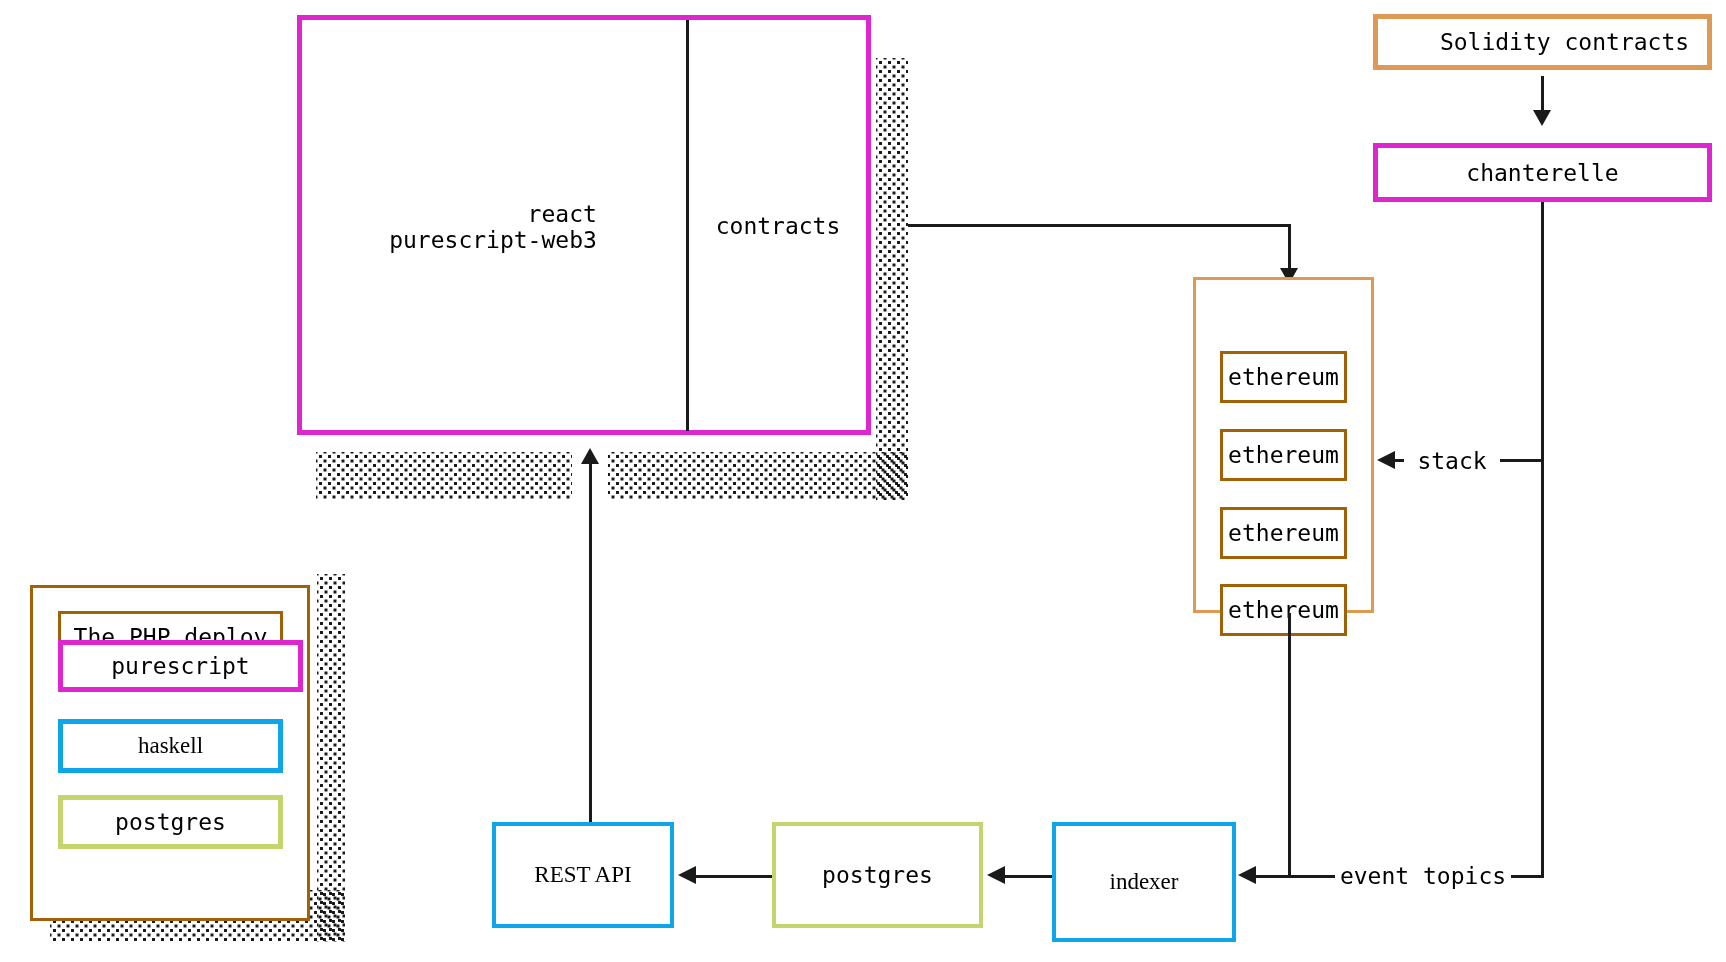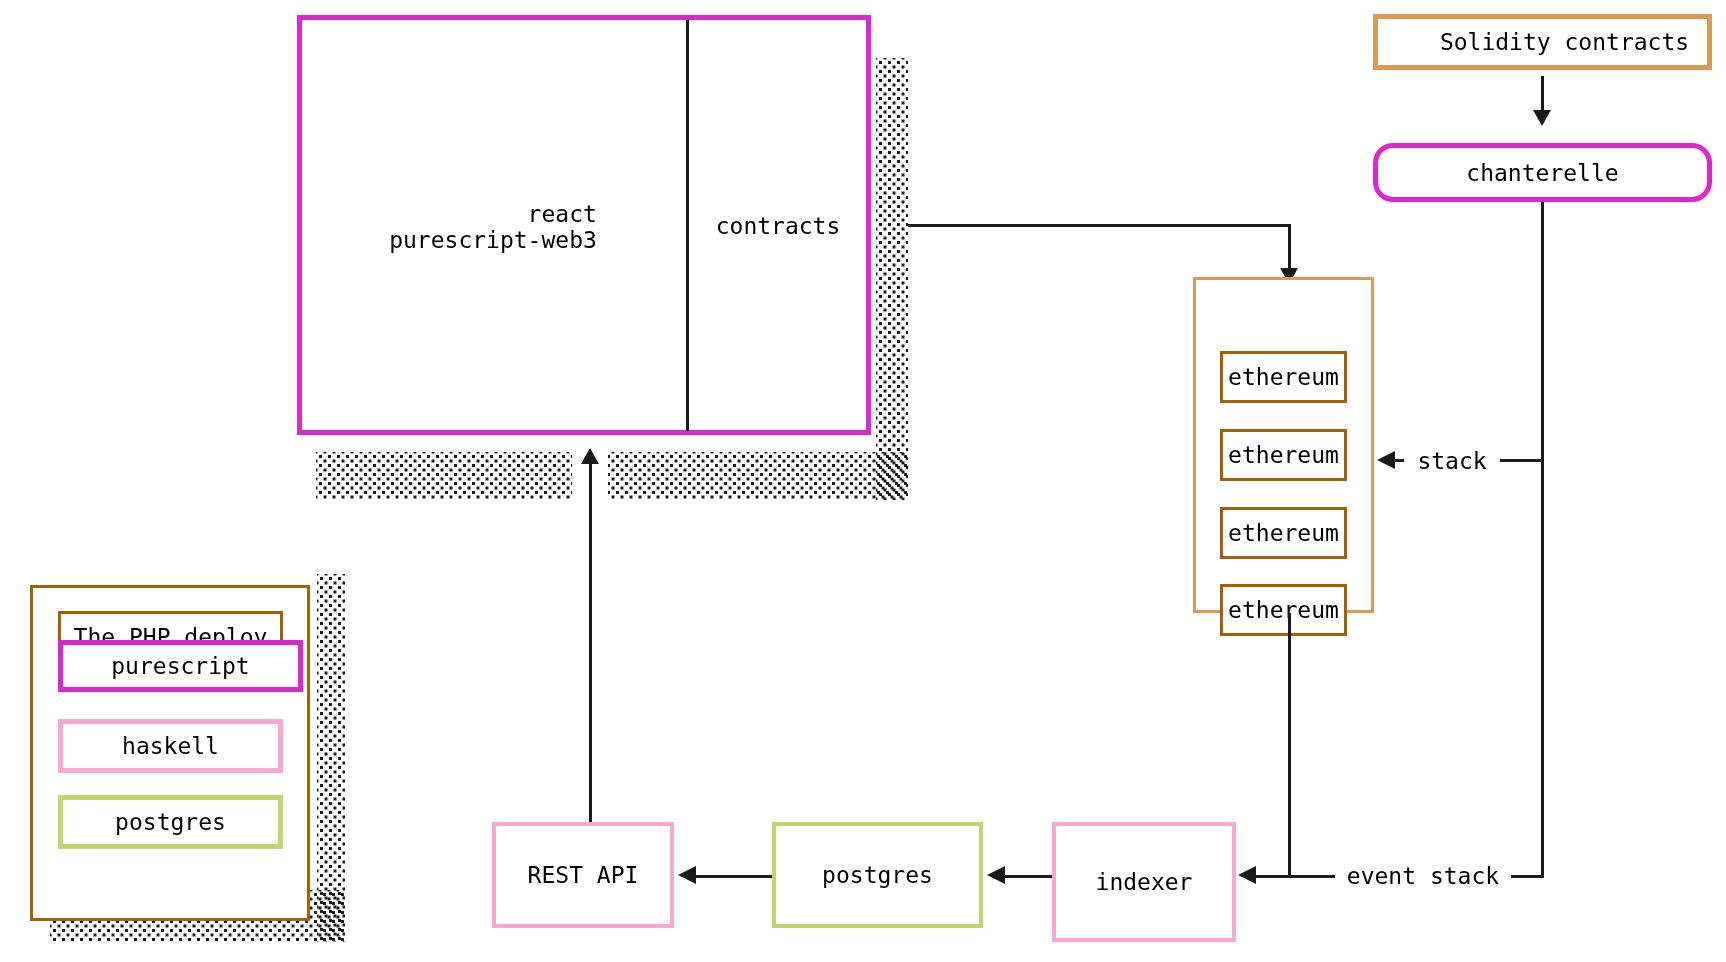--- a/index.html
+++ b/index.html
@@ -27,21 +27,21 @@
   .ah{position:absolute;width:0;height:0;}
   .ah-left{border-top:9px solid transparent;border-bottom:9px solid transparent;border-right:18px solid #1a1a1a;}
   .ah-down{border-left:9px solid transparent;border-right:9px solid transparent;border-top:16px solid #1a1a1a;}
   .ah-up{border-left:9px solid transparent;border-right:9px solid transparent;border-bottom:16px solid #1a1a1a;}
   .edge-label{
     position:absolute;background:#fff;text-align:right;white-space:pre;
     display:flex;align-items:center;justify-content:center;
   }
   .mag{border:5px solid #de26d0;}
   .org{border:5px solid #dd9a55;}
-  .blu{border:4px solid #f9a8d4;}
+  .blu{border:4px solid #0ea5e9;font-family:Liberation Serif, serif;}
   .grn{border:4px solid #c3d56c;}
   .blk{border:3px solid #a16207;margin-top:48px;}
 </style>
 </head>
 <body>
 
 <div id="stage">
 
   <div class="shadow" style="left:876px;top:58px;width:32px;height:442px;"></div>
   <div class="shadow" style="left:316px;top:452px;width:592px;height:48px;"></div>
@@ -68,31 +68,31 @@
   <div class="box blk" style="left:1220px;top:459px;width:127px;height:52px;">ethereum</div>
   <div class="box blk" style="left:1220px;top:536px;width:127px;height:52px;">ethereum</div>
 
   <div class="vline" style="left:1288px;top:613px;height:264px;"></div>
 
   <div class="box org" style="left:1373px;top:14px;width:339px;height:56px;padding-left:44px;">Solidity contracts</div>
 
   <div class="vline" style="left:1541px;top:76px;height:36px;"></div>
   <div class="ah ah-down" style="left:1533px;top:110px;"></div>
 
-  <div class="box mag" style="left:1373px;top:143px;width:339px;height:59px;border-radius:20px;">chanterelle</div>
+  <div class="box mag" style="left:1373px;top:143px;width:339px;height:59px;">chanterelle</div>
 
   <div class="vline" style="left:1541px;top:202px;height:675px;"></div>
 
   <div class="hline" style="left:1388px;top:459px;width:155px;"></div>
   <div class="ah ah-left" style="left:1377px;top:451px;"></div>
   <div class="edge-label" style="left:1404px;top:448px;width:96px;height:26px;">stack</div>
 
   <div class="hline" style="left:1254px;top:875px;width:290px;"></div>
   <div class="ah ah-left" style="left:1238px;top:866px;"></div>
-  <div class="edge-label" style="left:1335px;top:862px;width:176px;height:28px;">event stack</div>
+  <div class="edge-label" style="left:1335px;top:862px;width:176px;height:28px;">event topics</div>
 
   <div class="box blu" style="left:492px;top:822px;width:182px;height:106px;">REST API</div>
   <div class="box grn" style="left:772px;top:822px;width:211px;height:106px;">postgres</div>
   <div class="box blu" style="left:1052px;top:822px;width:184px;height:120px;">indexer</div>
 
   <div class="hline" style="left:696px;top:875px;width:76px;"></div>
   <div class="ah ah-left" style="left:678px;top:866px;"></div>
 
   <div class="hline" style="left:1005px;top:875px;width:47px;"></div>
   <div class="ah ah-left" style="left:987px;top:866px;"></div>

